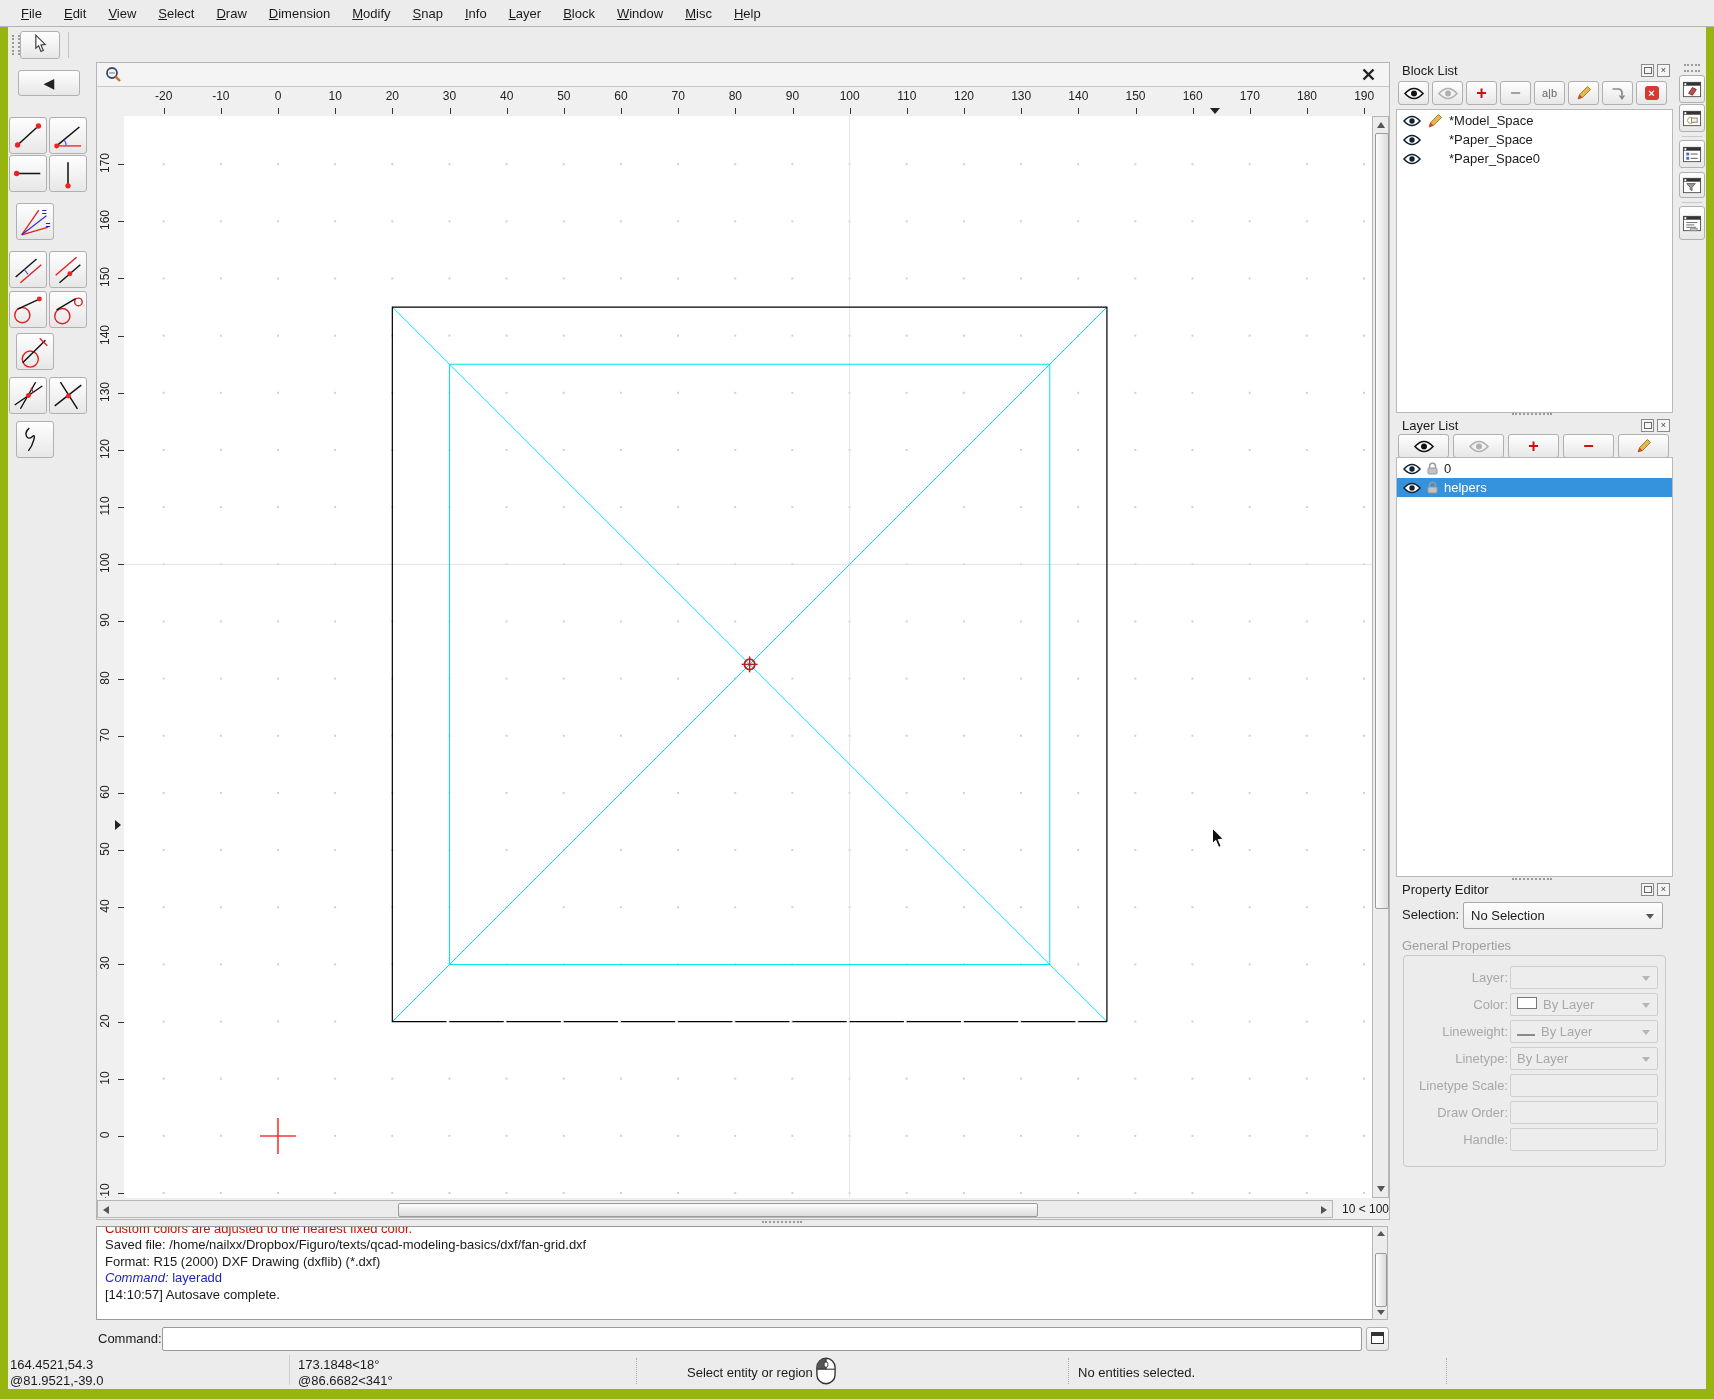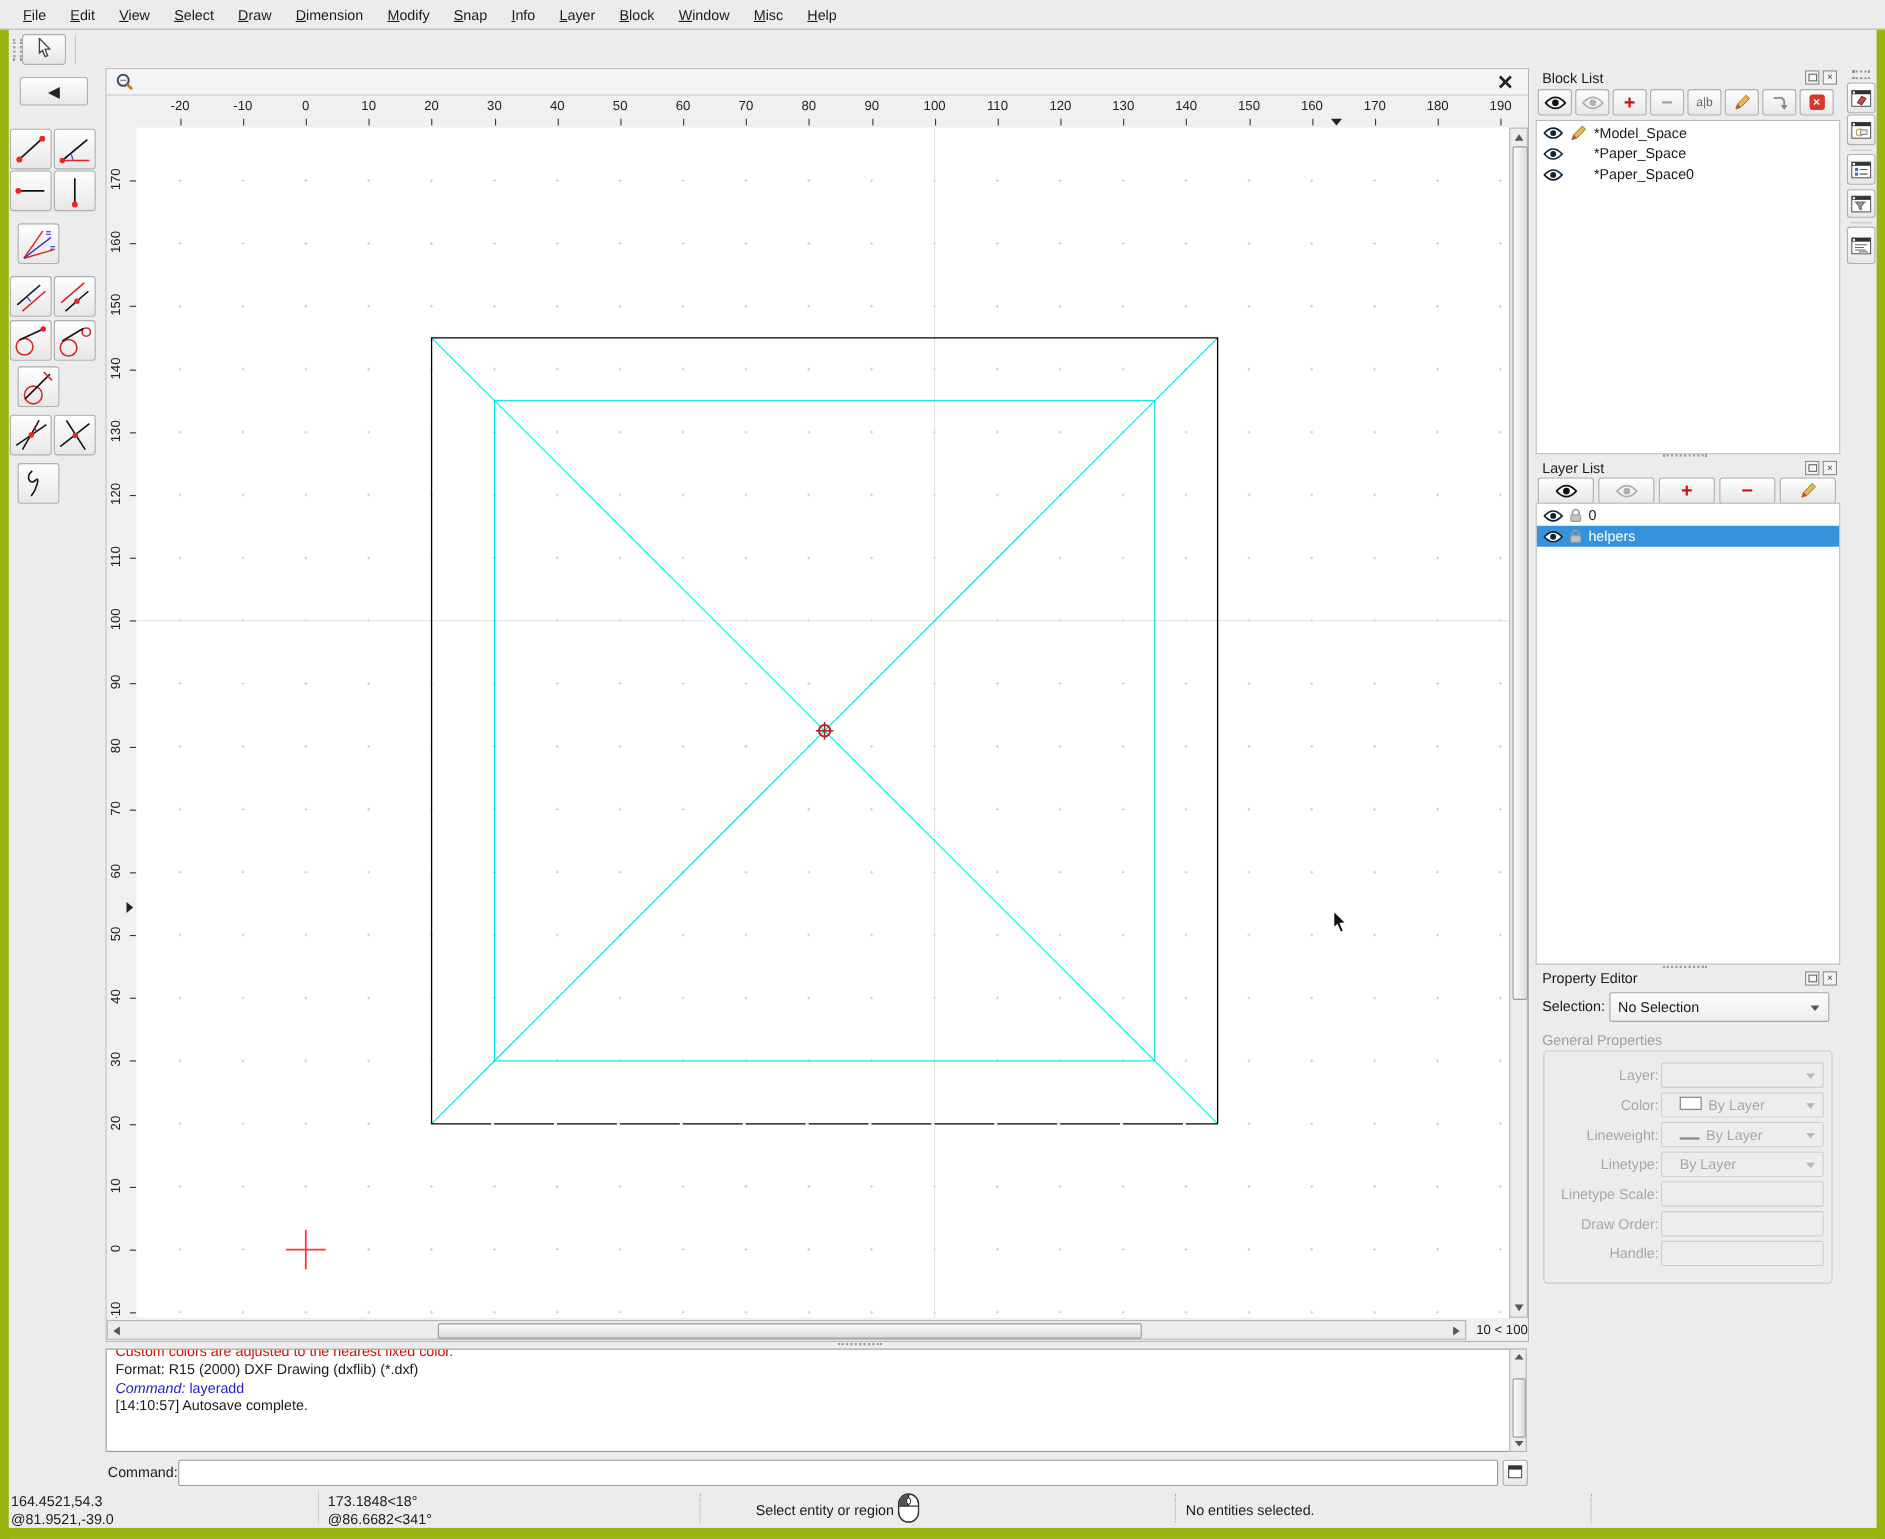--- a/index.html
+++ b/index.html
@@ -53,21 +53,21 @@
   .abIcon{font-size:11px;color:#666;}
   
   .pe-label{color:#9f9f9f;}
   .combo{position:absolute;box-sizing:border-box;border:1px solid #a8a8a8;border-radius:2px;
          background:linear-gradient(#fdfdfd,#eee);display:flex;align-items:center;padding-left:7px;}
   .combo .carr{position:absolute;right:8px;top:50%;margin-top:-2px;width:0;height:0;
                border-left:4px solid rgba(0,0,0,0);border-right:4px solid rgba(0,0,0,0);border-top:5px solid #555;}
   .pfrow{position:absolute;left:6px;width:250px;height:24px;}
   .pflabel{position:absolute;right:152px;top:4px;color:#a8a8a8;white-space:nowrap;}
   .pfctl{position:absolute;left:100px;top:0;width:148px;height:23px;border:1px solid #cfcfcf;border-radius:2px;
-         background:#ededed;color:#a8a8a8;display:flex;align-items:center;padding-left:16px;box-sizing:border-box;}
+         background:#ededed;color:#a8a8a8;display:flex;align-items:center;padding-left:6px;box-sizing:border-box;}
   .pfctl .carr{position:absolute;right:7px;top:50%;margin-top:-2px;width:0;height:0;
                border-left:4px solid rgba(0,0,0,0);border-right:4px solid rgba(0,0,0,0);border-top:5px solid #b5b5b5;}
   .swRect{display:inline-block;width:18px;height:10px;border:1px solid #777;background:#fff;margin-right:6px;}
   .swLine{display:inline-block;width:18px;height:0;border-top:2px solid #8a8a8a;margin-right:6px;}
   
   #logBox{position:absolute;left:96px;top:1226px;width:1292px;height:94px;background:#fff;
           border:1px solid #9a9a9a;box-sizing:border-box;overflow:hidden;padding-left:8px;}
   .logLine{line-height:16.4px;font-size:13px;white-space:nowrap;}
   .logWarn{color:#cc1100;}
   .logCmd{color:#2222cc;}
@@ -353,20 +353,21 @@
       <div class="sbThumbH" style="left:300px;top:2px;width:638px;height:12px;"></div>
       <div class="arr" style="right:5px;top:5px;border-top:4px solid rgba(0,0,0,0);border-bottom:4px solid rgba(0,0,0,0);border-left:6px solid #555;"></div>
     </div>
     <div class="abs" style="left:1238px;top:1139px;width:54px;font-size:12px;text-align:right;">10 &lt; 100</div>
   </div>
 
   <div class="hgrip" style="left:762px;top:1221px;width:40px;"></div>
 
   <div id="logBox">
       <div class="logLine logWarn" style="margin-top: -6px;">Custom colors are adjusted to the nearest fixed color.</div>
+      <div class="logLine">Saved file: /home/nailxx/Dropbox/Figuro/texts/qcad-modeling-basics/dxf/fan-grid.dxf</div>
       <div class="logLine">Format: R15 (2000) DXF Drawing (dxflib) (*.dxf)</div>
       <div class="logLine"><span class="logCmdPrefix">Command:</span> <span class="logCmd">layeradd</span></div>
       <div class="logLine">[14:10:57] Autosave complete.</div>
     </div>
   <div class="sbV" style="left:1372px;top:1226px;width:16px;height:94px;">
     <div class="arr" style="left:4px;top:4px;border-left:4px solid rgba(0,0,0,0);border-right:4px solid rgba(0,0,0,0);border-bottom:5px solid #555;"></div>
     <div class="sbThumb" style="left:2px;top:26px;width:10px;height:52px;"></div>
     <div class="arr" style="left:4px;bottom:4px;border-left:4px solid rgba(0,0,0,0);border-right:4px solid rgba(0,0,0,0);border-top:5px solid #555;"></div>
   </div>
 

